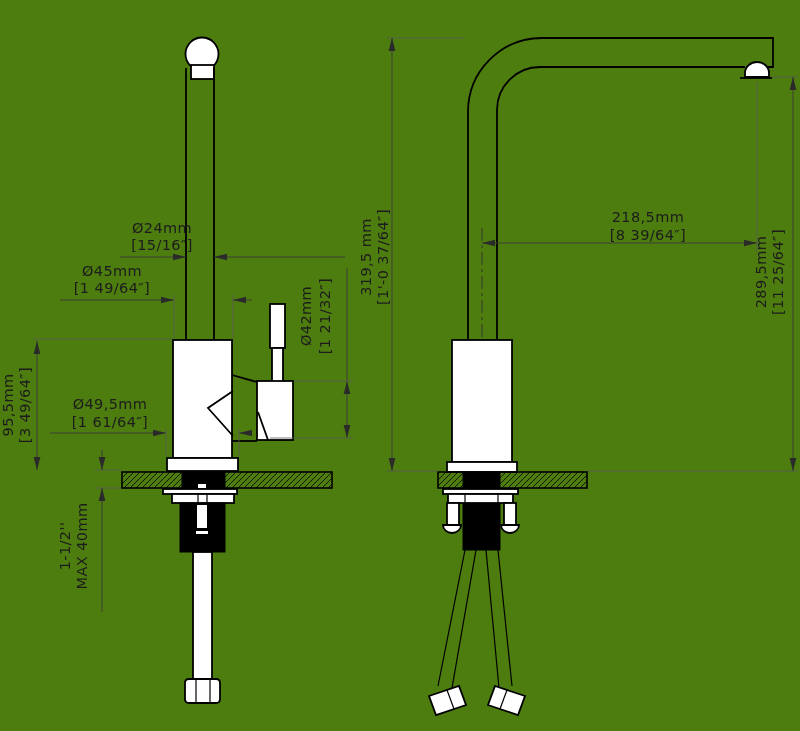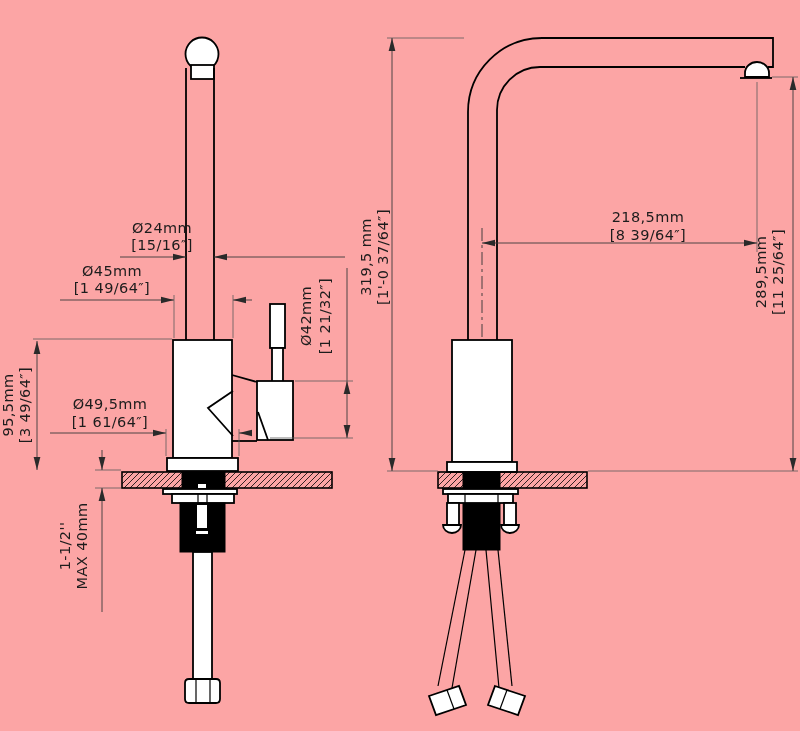--- a/index.html
+++ b/index.html
@@ -1,16 +1,16 @@
 <!DOCTYPE html>
 <html><head>
 <meta charset="utf-8">
 <style>
   html,body{margin:0;padding:0;background:#ffffff;}
-  .sheet{position:relative;width:800px;height:731px;background:#fca5a5;overflow:hidden;
+  .sheet{position:relative;width:800px;height:731px;background:#4d7c0f;overflow:hidden;
          font-family:"DejaVu Sans",sans-serif;}
   svg{display:block;}
   .obj{stroke:#000;stroke-width:1.8;fill:none;stroke-linejoin:miter;}
   .objthin{stroke:#000;stroke-width:1.2;fill:none;}
   .dim{stroke:#3a3a3a;stroke-width:0.9;fill:none;}
   .ext{stroke:#5a5a5a;stroke-width:0.8;fill:none;}
   .cl{stroke:#333;stroke-width:0.9;fill:none;stroke-dasharray:13 4 3 4;}
   text{fill:#1c1c1c;font-family:"DejaVu Sans","Liberation Sans",sans-serif;
        font-size:14.5px;letter-spacing:0.4px;}
   .whitefill{fill:#fff;stroke:#000;stroke-width:1.8;}

